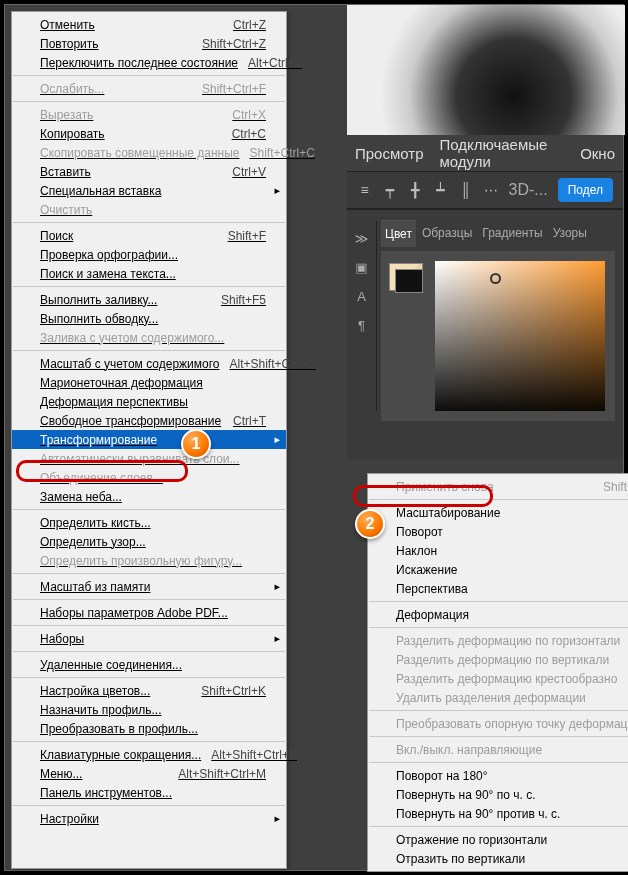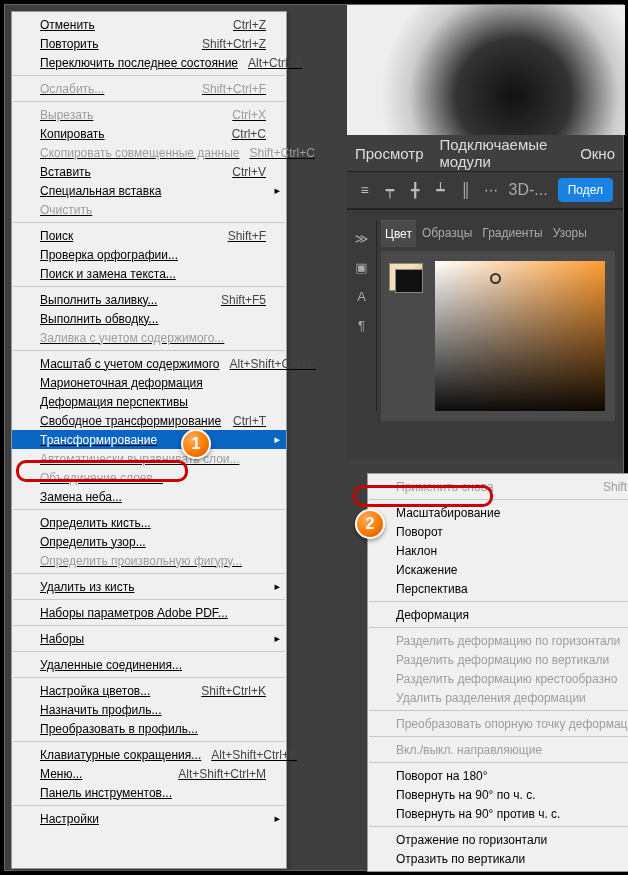--- a/index.html
+++ b/index.html
@@ -323,21 +323,21 @@
         <span class="label">Определить кисть...</span>
       </div>
       <div class="menu-item">
         <span class="label">Определить узор...</span>
       </div>
       <div class="menu-item disabled">
         <span class="label">Определить произвольную фигуру...</span>
       </div>
       <div class="sep"></div>
       <div class="menu-item has-sub">
-        <span class="label">Удалить из кисть</span>
+        <span class="label">Масштаб из памяти</span>
       </div>
       <div class="sep"></div>
       <div class="menu-item">
         <span class="label">Наборы параметров Adobe PDF...</span>
       </div>
       <div class="sep"></div>
       <div class="menu-item has-sub">
         <span class="label">Наборы</span>
       </div>
       <div class="sep"></div>

